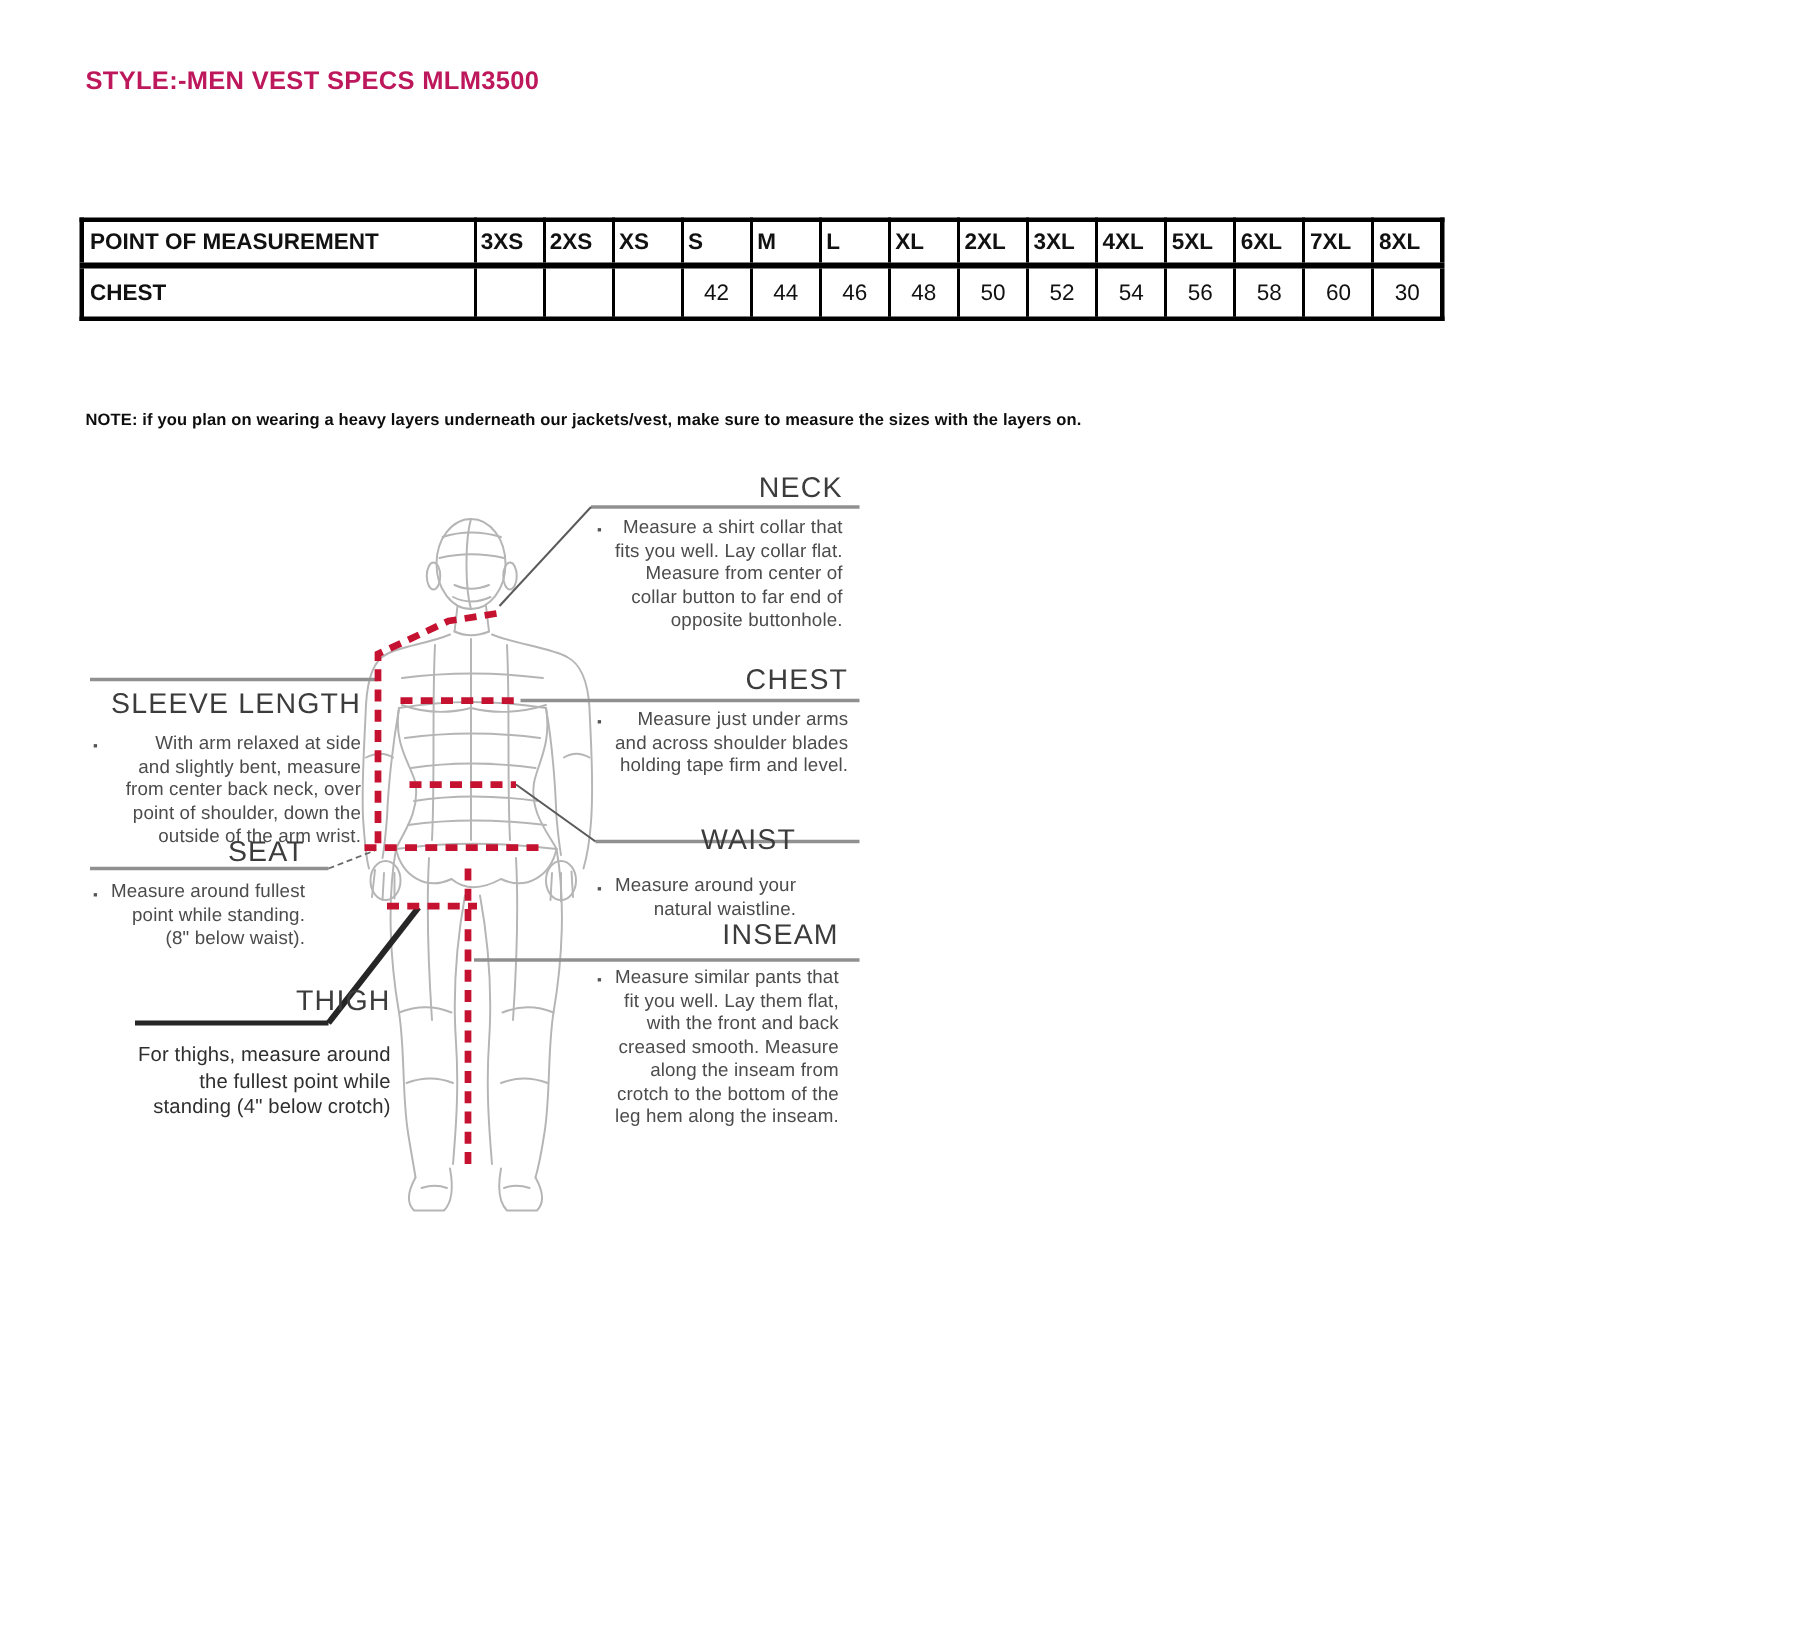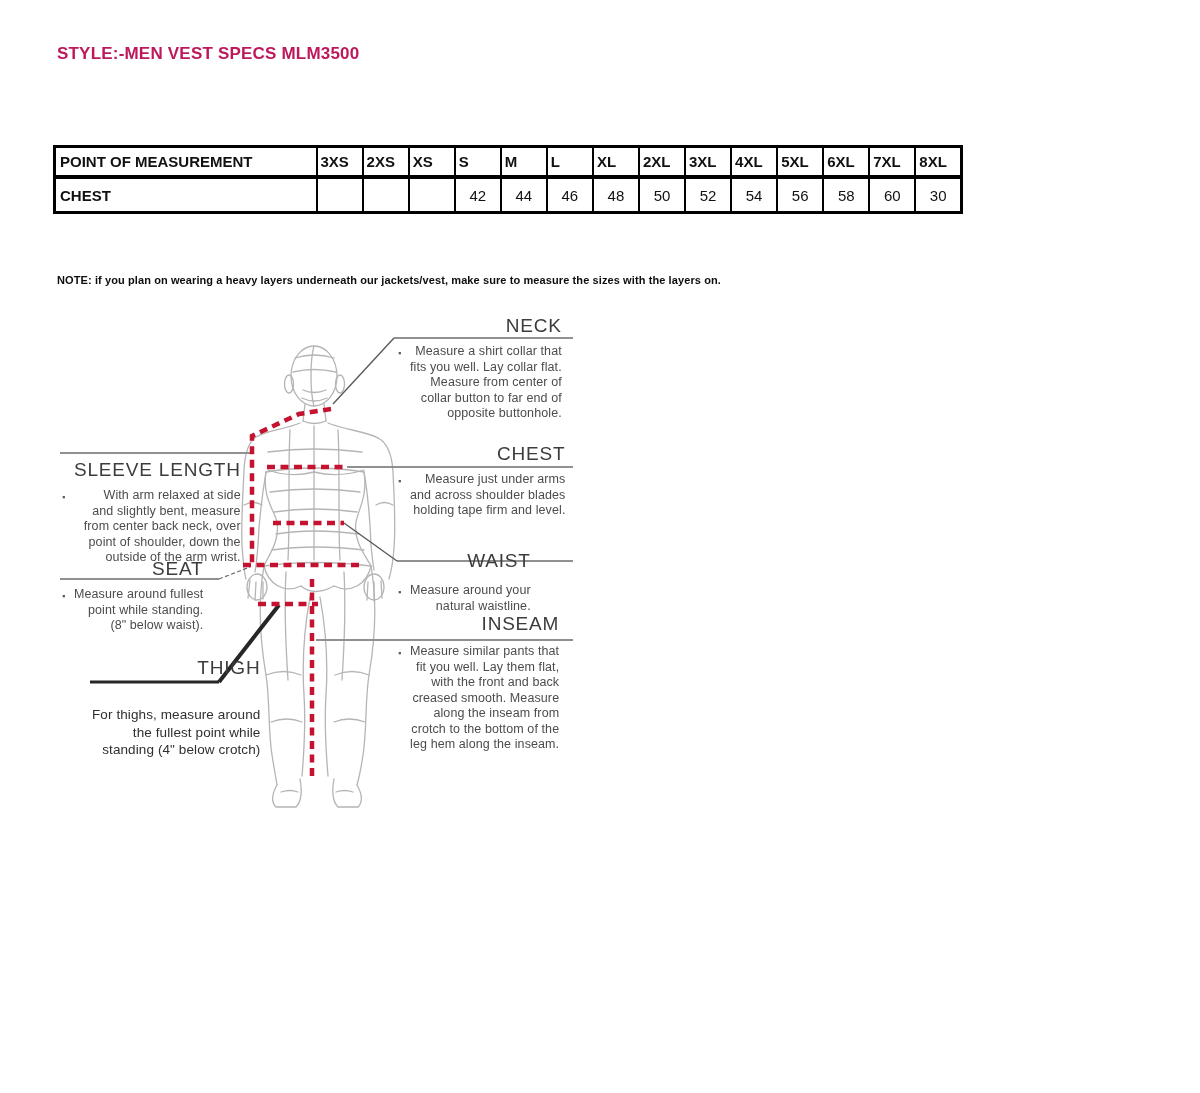--- a/index.html
+++ b/index.html
@@ -55,21 +55,21 @@
   .sec-neck{left:410px;top:315px;}
   .sec-chest{left:410px;top:443px;}
   .sec-waist{left:410px;top:550px;}
   .sec-waist .sec-body{margin-top:11px;}
   .sec-inseam{left:410px;top:613px;}
   .sec-inseam .sec-body{margin-top:9px;}
   .sec-sleeve{left:74px;top:431px;margin-top:28px;}
   .sec-seat{left:74px;top:558px;}
   .sec-thigh{left:110px;top:657px;}
   .sec-thigh .sec-body{
-    margin-left:-18px;margin-top:27px;color:#2f2f2f;
+    margin-left:-18px;margin-top:15px;color:#2f2f2f;
     font-size:13.5px;line-height:17.5px;
   }
 </style>
 </head>
 <body>
 
 <div class="doc-title">STYLE:-MEN VEST SPECS MLM3500</div>
 
 <div class="size-table-wrap">
   <table class="size-table">

